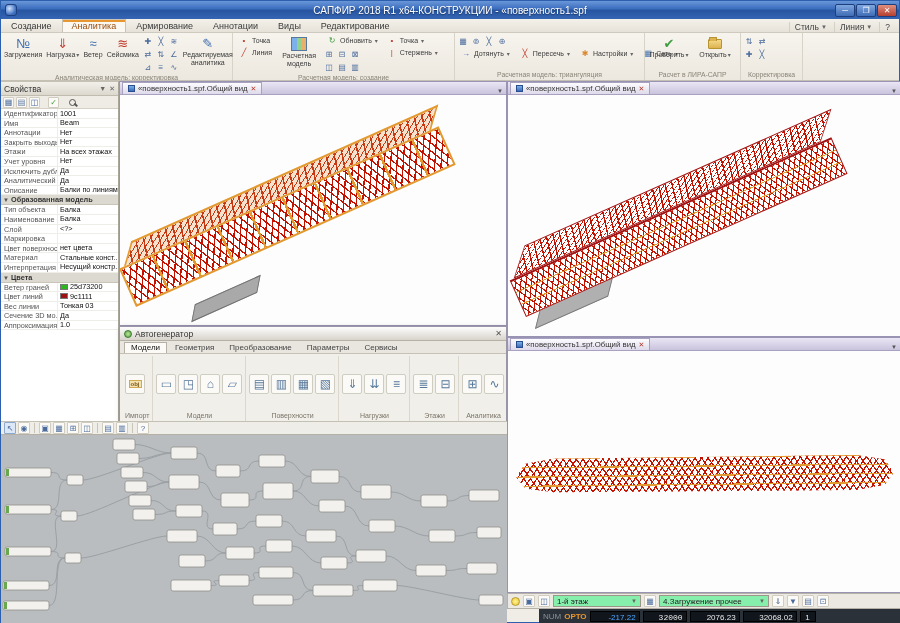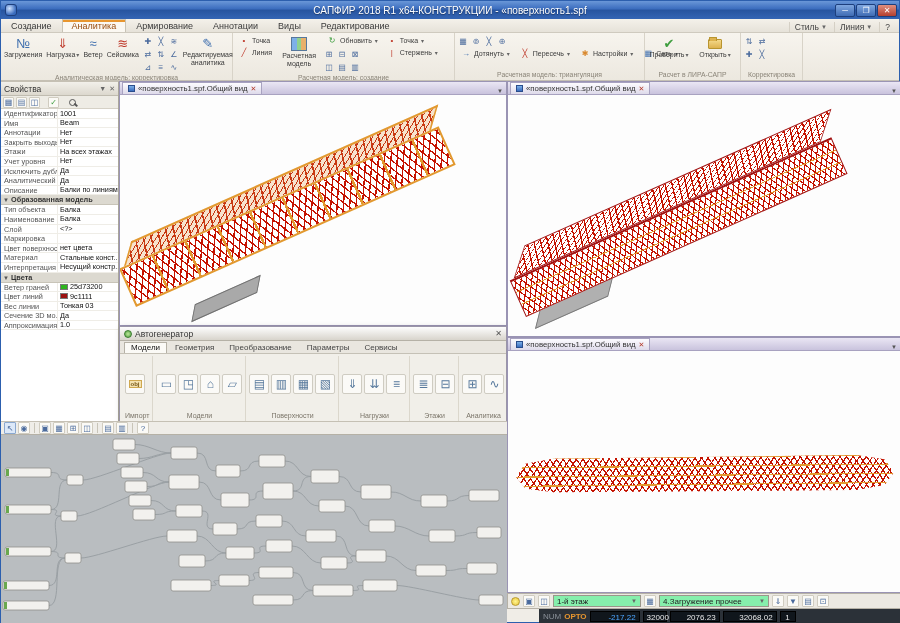--- a/index.html
+++ b/index.html
@@ -174,21 +174,21 @@
   .vs-floor{width:88px;}
   .vs-load{width:110px;}
 
   .statusbar{position:absolute;left:506px;top:608px;width:394px;height:15px;background:#2b3138;
     display:flex;align-items:center;gap:3px;padding:0 4px;font-size:8px;margin-left:32px;}
   .st-label{color:#8a9099;}
   .st-label.orto{color:#e8962f;font-weight:bold;}
   .st-field{background:#10161c;border:1px solid #000;color:#e8e8e8;padding:0 3px;height:11px;
     line-height:11px;text-align:right;}
   .st-field.c0{color:#4da6ff;width:50px;}
-  .st-field.c1{width:24px;}.st-field.c2{width:50px;}.st-field.c3{width:54px;}.st-field.c4{width:16px;text-align:center;}
+  .st-field.c1{width:44px;font-family:Liberation Mono, monospace;}.st-field.c2{width:50px;}.st-field.c3{width:54px;}.st-field.c4{width:16px;text-align:center;}
 </style>
 </head>
 <body>
 
 <div class="app">
 
   <div class="titlebar">
     <span class="appicon"></span>
     <span class="title-text">САПФИР 2018 R1 x64-КОНСТРУКЦИИ - «поверхность1.spf</span>
     <span class="winbtns">

